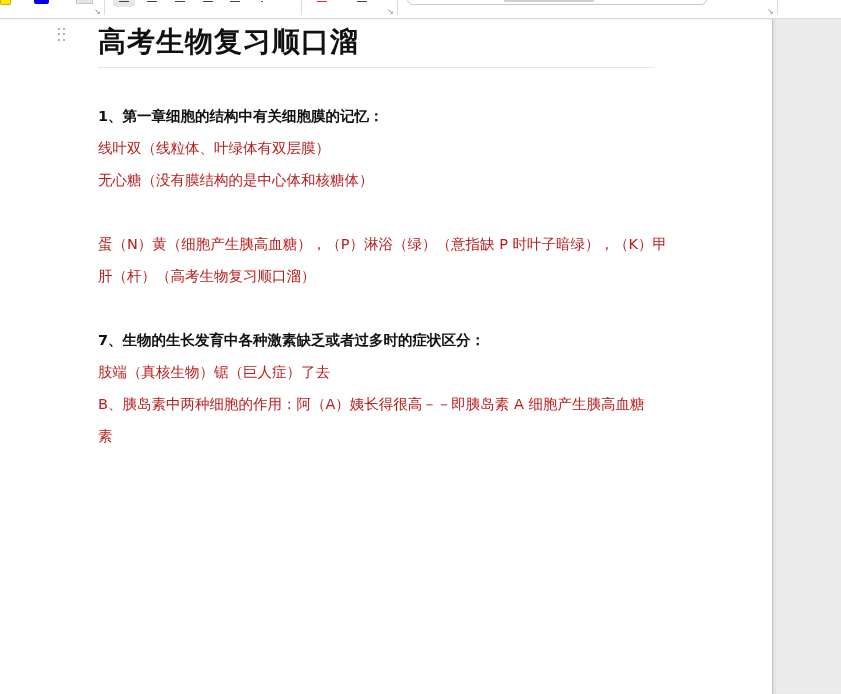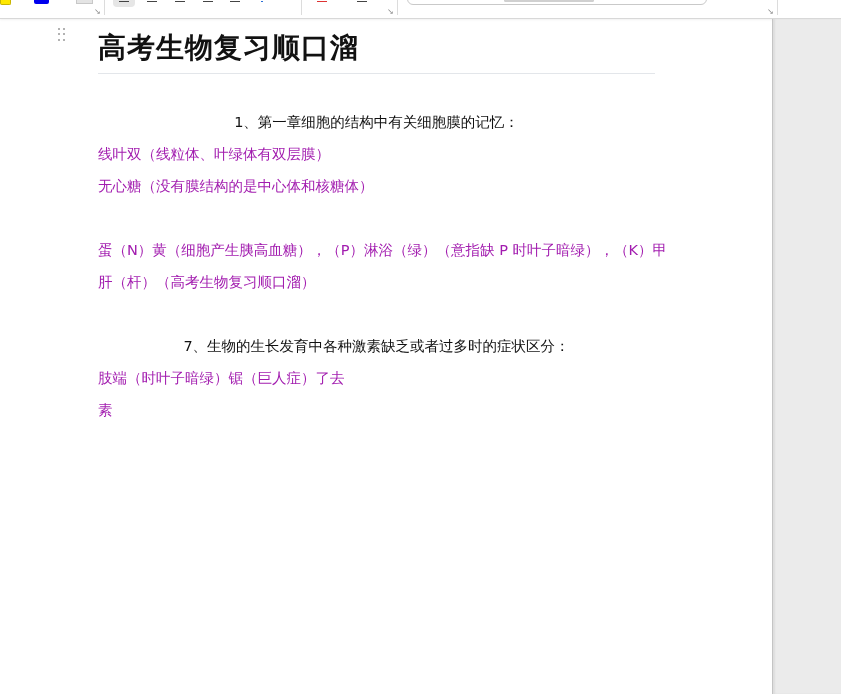--- a/index.html
+++ b/index.html
@@ -38,29 +38,29 @@
   }
   
   .drag-handle {
     position: absolute; left: 58px; top: 28px; width: 8px; height: 14px;
     display: grid; grid-template-columns: 3px 3px; grid-gap: 2px 2px;
   }
   .drag-handle span { width: 2px; height: 2px; background: #999; border-radius: 1px; }
   .doc { position: absolute; left: 98px; top: 20px; width: 557px; }
   .doc h1 {
     margin: 0; font-size: 28px; line-height: 44px; font-weight: bold;
-    color: #111; letter-spacing: 1px; padding-top: 6px;
+    color: #111; letter-spacing: 1px; padding-top: 0;
   }
   .title-rule { height: 1px; background: #e3e6ea; margin-top: 3px; }
   .section { margin-top: 32px; }
   .section:first-of-type { margin-top: 36px; }
   .p {
-    font-size: 14.5px; line-height: 32px; color: #a21caf; white-space: nowrap;
+    font-size: 14.5px; line-height: 32px; color: #b91c1c; white-space: nowrap;
   }
-  .p.heading { font-weight: normal; color: #111; text-align: center; }
+  .p.heading { font-weight: bold; color: #111; }
 </style>
 </head>
 <body>
 
 <div class="ribbon">
   <div class="swatch yellow"></div>
   <div class="swatch blue"></div>
   <div class="swatch gray"></div>
   <span class="launcher" style="left:94px">↘</span>
   <div class="grp-sep" style="left:104px"></div>
@@ -120,16 +120,17 @@
   </div>
 
 
   <div class="section">
     <div class="p">蛋（N）黄（细胞产生胰高血糖），（P）淋浴（绿）（意指缺 P 时叶子暗绿），（K）甲</div>
     <div class="p">肝（杆）（高考生物复习顺口溜）</div>
   </div>
 
   <div class="section">
     <div class="p heading">7、生物的生长发育中各种激素缺乏或者过多时的症状区分：</div>
-    <div class="p">肢端（时叶子暗绿）锯（巨人症）了去</div>
+    <div class="p">肢端（真核生物）锯（巨人症）了去</div>
+    <div class="p">B、胰岛素中两种细胞的作用：阿（A）姨长得很高－－即胰岛素 A 细胞产生胰高血糖</div>
     <div class="p">素</div>
   </div>
 </div>
 
 </body></html>

